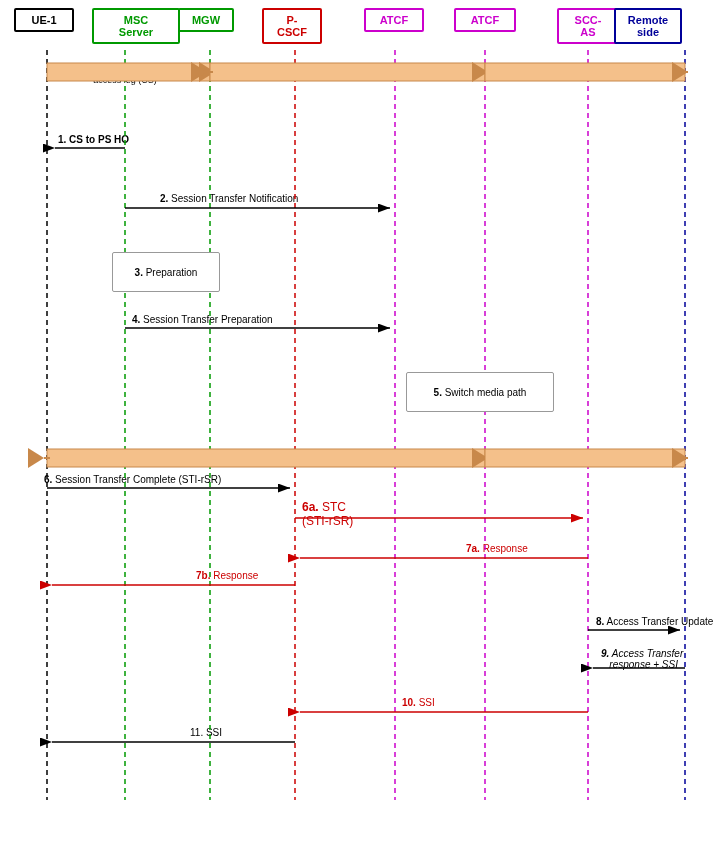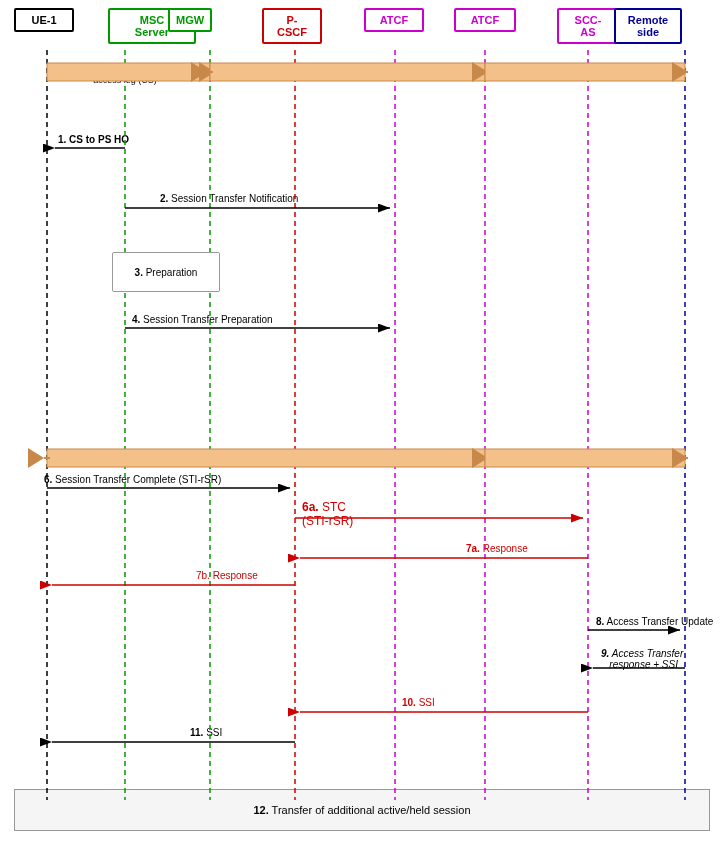--- a/index.html
+++ b/index.html
@@ -146,24 +146,24 @@
 
     <line x1="588" y1="712" x2="300" y2="712" stroke="#cc0000" stroke-width="1.5" marker-end="url(#arrowhead-left-red)"></line>
 
     <line x1="295" y1="742" x2="52" y2="742" stroke="#000" stroke-width="1.5" marker-end="url(#arrowhead-left)"></line>
 
   </svg>
 
   <div class="participant" style="left:14px; border-color:#000; color:#000; width:60px;">
     <span>UE-1</span>
   </div>
-  <div class="participant" style="left:108px; border-color:#009900; color:#009900; width:88px;">
+  <div class="participant" style="left:92px; border-color:#009900; color:#009900; width:88px;">
     <span>MSC<br>Server</span>
   </div>
-  <div class="participant" style="left:168px; border-color:#009900; color:#009900; width:44px;">
+  <div class="participant" style="left:178px; border-color:#009900; color:#009900; width:56px;">
     <span>MGW</span>
   </div>
   <div class="participant" style="left:262px; border-color:#cc0000; color:#cc0000; width:60px;">
     <span>P-<br>CSCF</span>
   </div>
   <div class="participant" style="left:364px; border-color:#cc00cc; color:#cc00cc; width:60px;">
     <span>ATCF</span>
   </div>
   <div class="participant" style="left:454px; border-color:#cc00cc; color:#cc00cc; width:62px;">
     <span>ATCF</span>
@@ -200,50 +200,50 @@
   </div>
 
   <div class="process-box" style="left:68px;top:252px;width:108px;height:40px;display:flex;align-items:center;justify-content:center;">
     <span><span style="font-weight:bold;">3.</span> Preparation</span>
   </div>
 
   <div style="position:absolute;left:132px;top:314px;font-size:10px;">
     <span style="font-weight:bold;">4.</span> Session Transfer Preparation
   </div>
 
+  <div class="process-box" style="left:362px;top:372px;width:148px;height:40px;display:flex;align-items:center;justify-content:center;">
+    <span><span style="font-weight:bold;">5.</span> Switch media path</span>
+  </div>
 
   <div style="position:absolute;left:44px;top:474px;font-size:10px;">
     <span style="font-weight:bold;">6.</span> Session Transfer Complete (STI-rSR)
   </div>
 
   <div style="position:absolute;left:302px;top:500px;font-size:12px;color:#cc0000;">
     <span style="font-weight:bold;">6a.</span> STC<br>(STI-rSR)
   </div>
 
   <div style="position:absolute;left:466px;top:543px;font-size:10px;color:#cc0000;">
     <span style="font-weight:bold;">7a.</span> Response
   </div>
 
   <div style="position:absolute;left:196px;top:570px;font-size:10px;color:#cc0000;">
-    <span style="font-weight:normal;">7b.</span> Response
+    <span style="font-weight:bold;">7b.</span> Response
   </div>
 
   <div style="position:absolute;left:596px;top:616px;font-size:10px;">
     <span style="font-weight:bold;">8.</span> Access Transfer Update
   </div>
 
   <div style="position:absolute;left:601px;top:648px;font-size:10px;text-align:left;font-style:italic;">
     <span style="font-weight:bold;">9.</span> Access Transfer<br>&nbsp;&nbsp;&nbsp;response + SSI
   </div>
 
   <div style="position:absolute;left:402px;top:697px;font-size:10px;color:#cc0000;">
     <span style="font-weight:bold;">10.</span> SSI
   </div>
 
   <div style="position:absolute;left:190px;top:727px;font-size:10px;">
-    <span style="font-weight:bold;">11.</span> SSI
-  </div>
-
-  <div style="position:absolute;left:14px;top:789px;width:696px;height:42px;border:1px solid #999;background:#f5f5f5;display:flex;align-items:center;justify-content:center;font-size:11px;">
-    <span><span style="font-weight:bold;">12.</span> Transfer of additional active/held session</span>
-  </div>
+    <span style="font-weight:normal;">11.</span> SSI
+  </div>
+
 
 </div>
 
 </body></html>

